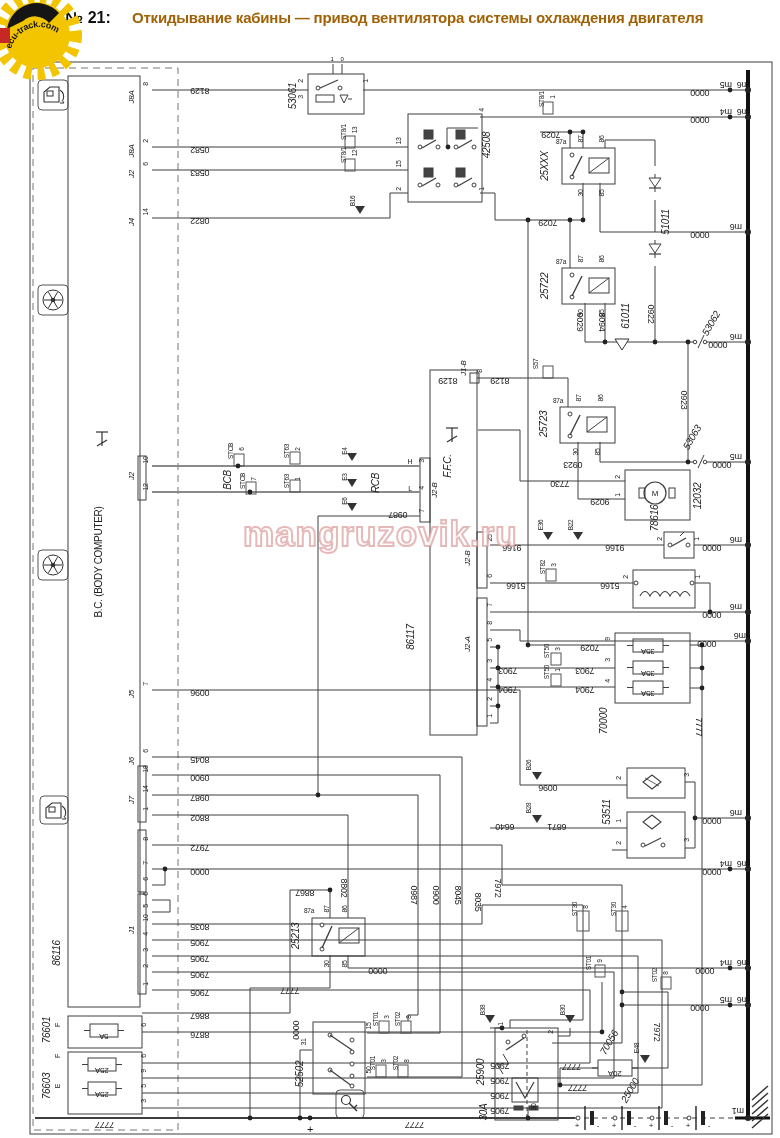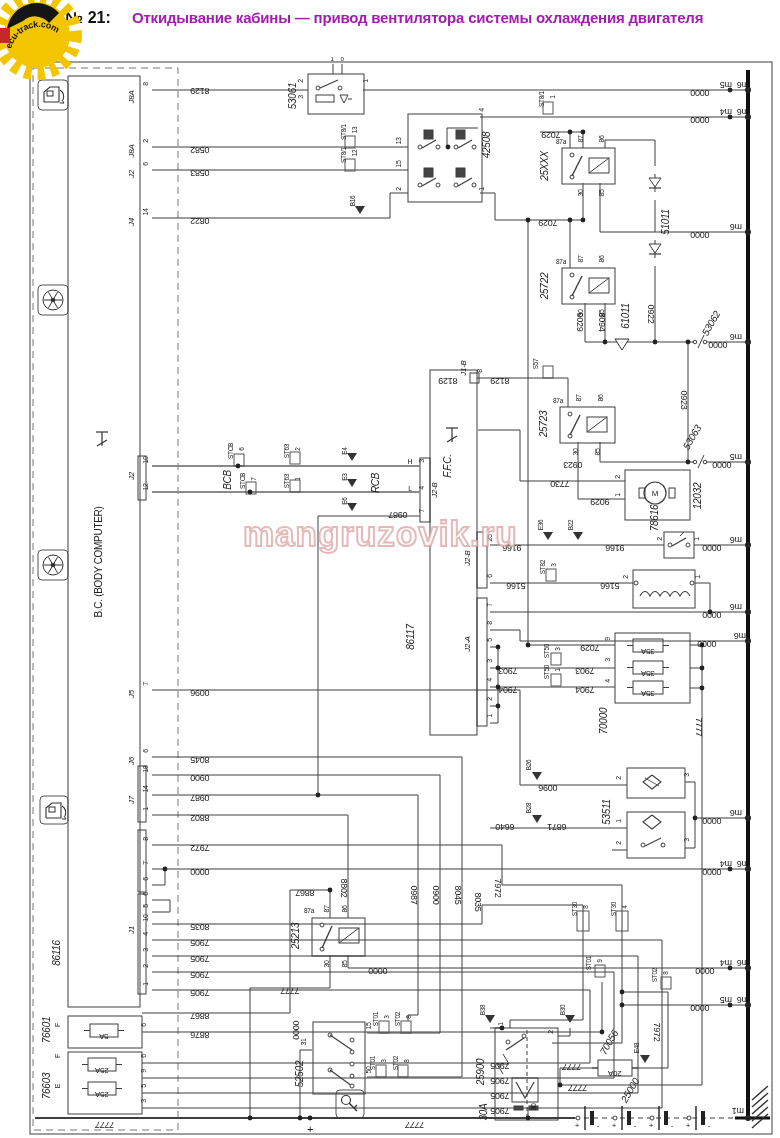--- a/index.html
+++ b/index.html
@@ -1,20 +1,20 @@
 <!DOCTYPE html>
 <html><head>
 <meta charset="utf-8">
 <style>
   html,body{margin:0;padding:0;background:#e8e8e8;}
   #page{position:relative;width:780px;height:1138px;background:#fff;overflow:hidden;
         font-family:"Liberation Sans",sans-serif;}
   #hdr{position:absolute;left:0;top:0;width:780px;height:40px;}
   #pageno{position:absolute;left:52px;top:9px;font-size:16px;font-weight:bold;color:#111;}
-  #title{position:absolute;left:132px;top:9px;font-size:15px;font-weight:bold;color:#a21caf;
+  #title{position:absolute;left:132px;top:9px;font-size:15px;font-weight:bold;color:#a16207;
          letter-spacing:-0.2px;text-align:right;}
   #wm{position:absolute;left:243px;top:514px;font-size:35px;font-weight:bold;
       color:rgba(255,255,255,0.85);-webkit-text-stroke:2px rgba(216,148,148,0.65);
       letter-spacing:1px;z-index:5;}
   #badge{position:absolute;left:-20px;top:-22px;z-index:6;}
   #redpatch{position:absolute;left:0;top:28px;width:10px;height:15px;background:#c62828;z-index:6;}
   svg text{letter-spacing:-0.3px;}
   #diagram{position:absolute;left:0;top:0;}
 </style>
 </head>

